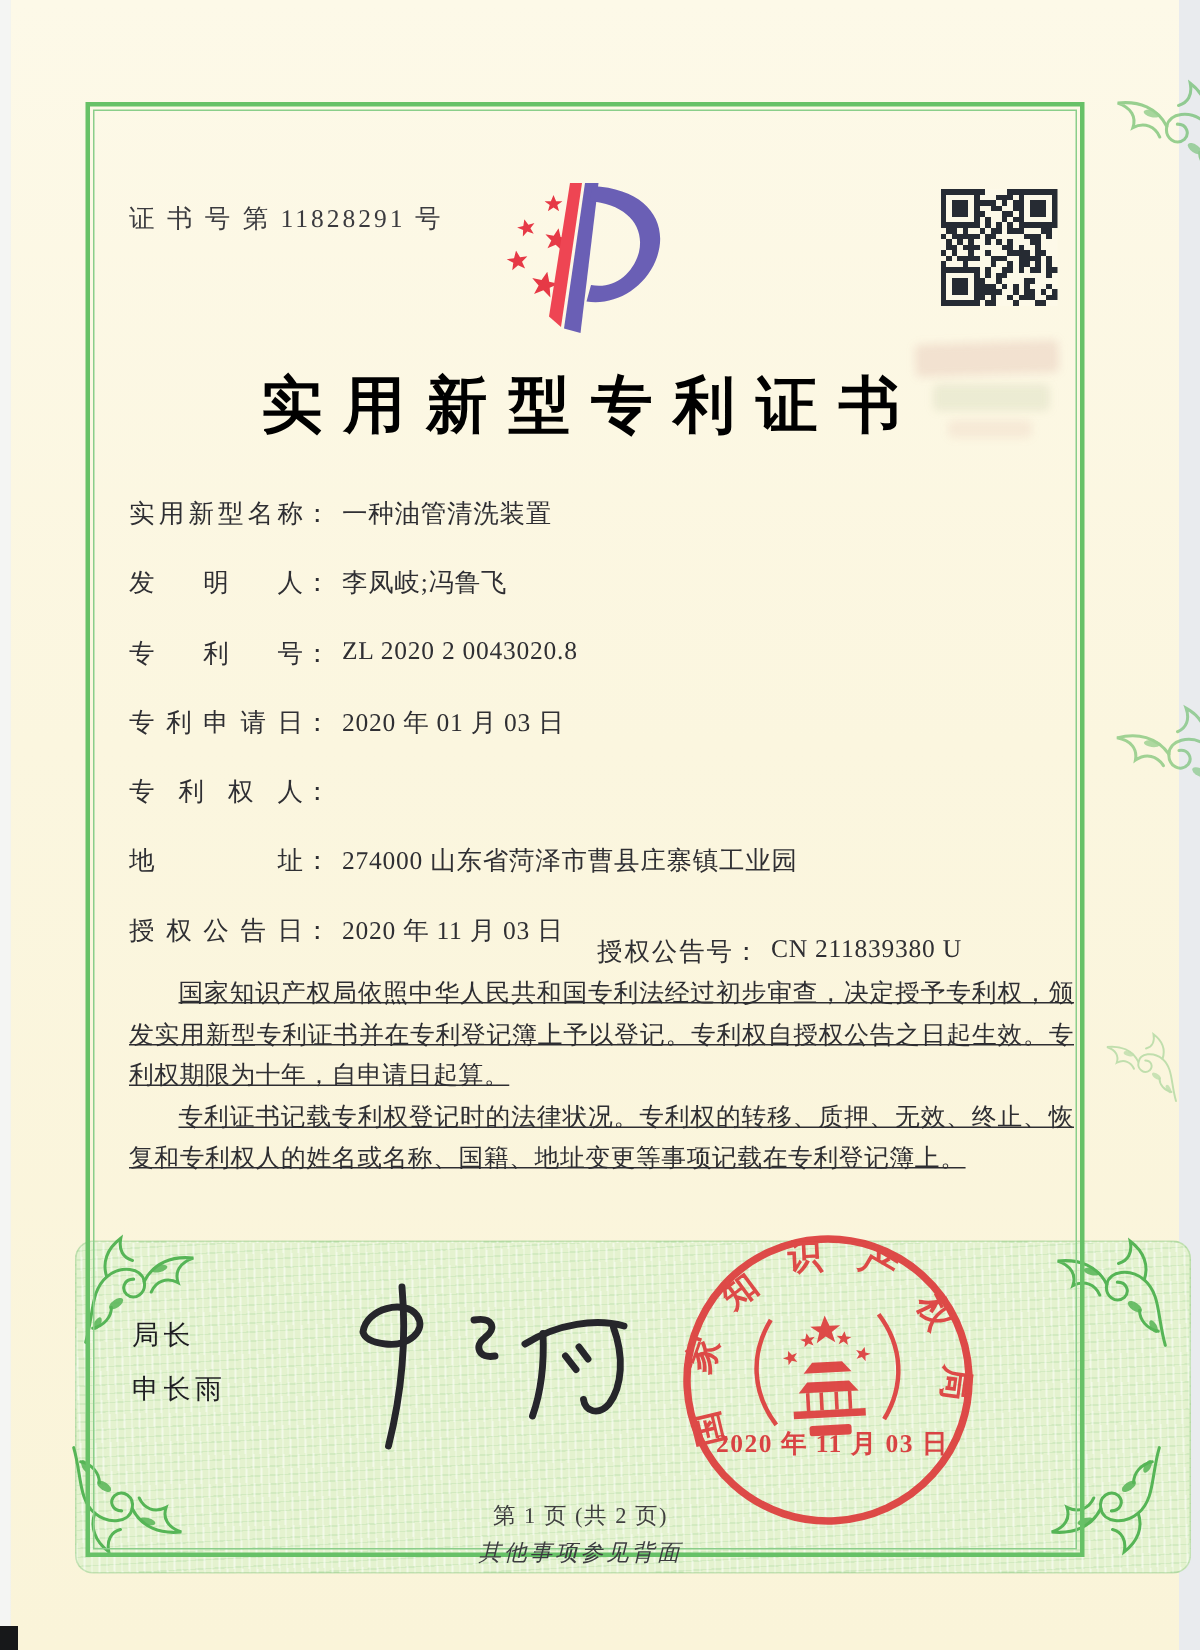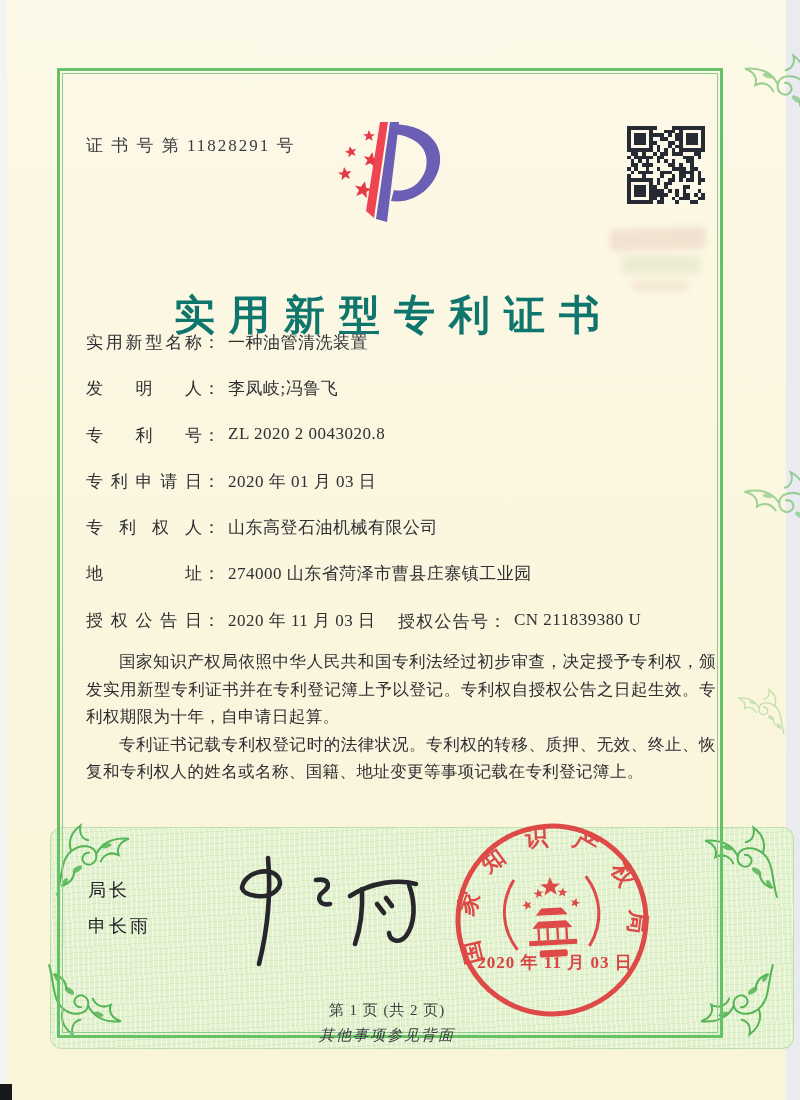--- a/index.html
+++ b/index.html
@@ -16,34 +16,34 @@
   
   .cert-no{position:absolute;left:86px;top:118px;font-size:17px;color:#3b3b3f;letter-spacing:2px;margin-top:16px;}
   .logo{position:absolute;left:333px;top:112px;}
   .qr{position:absolute;left:627px;top:126px;width:78px;height:78px;}
   .ghost{position:absolute;filter:blur(3px);border-radius:4px;}
   .g1{left:610px;top:228px;width:96px;height:22px;background:rgba(195,110,105,.16);transform:rotate(-2deg);}
   .g2{left:622px;top:256px;width:78px;height:18px;background:rgba(140,165,115,.14);}
   .g3{left:632px;top:280px;width:56px;height:12px;background:rgba(195,120,110,.10);}
 
   .title{position:absolute;left:57px;top:243px;width:660px;text-align:center;
-         font-size:41px;font-weight:bold;color:#0f766e;letter-spacing:14px;text-indent:14px;margin-top:45px;}
+         font-size:41px;font-weight:bold;color:#000000;letter-spacing:14px;text-indent:14px;}
 
   
   .fields{position:absolute;left:86px;top:331px;width:630px;font-size:17px;color:#2f2f33;}
   .frow{height:46.3px;display:flex;align-items:flex-start;position:relative;}
   .flabel{display:inline-block;width:116px;text-align:justify;text-align-last:justify;color:#2f2f33;}
   .fcolon{display:inline-block;margin:0 8px 0 1px;}
   .fvalue{letter-spacing:.5px;white-space:nowrap;}
-  .grant{position:absolute;left:312px;top:1px;display:flex;}
+  .grant{position:absolute;left:312px;top:14px;display:flex;}
   .grant .flabel{width:90px;}
 
   
   .bodytext{position:absolute;left:86px;top:648px;width:630px;font-size:16.5px;line-height:27.5px;
-            color:#2e2e32;text-align:justify;letter-spacing:.4px;}
+            color:#2e2e32;text-align:justify;letter-spacing:.4px;text-decoration:underline;}
   .bodytext p{margin:0;text-indent:2em;}
 
   
   .panel{position:absolute;left:50px;top:827px;width:742px;height:220px;border-radius:12px;
          background-color:#e4f2cf;border:1px solid rgba(120,190,110,.35);
          background-image:
            repeating-linear-gradient(88deg, rgba(255,255,255,.55) 0 1px, rgba(255,255,255,0) 1px 5px),
            repeating-linear-gradient(-3deg, rgba(140,200,130,.20) 0 1px, rgba(140,200,130,0) 1px 6px);}
   .flo{position:absolute;width:78px;height:78px;color:#56b556;}
   .flo-tl{left:54px;top:820px;}
@@ -405,21 +405,20 @@
       <span class="fvalue">ZL 2020 2 0043020.8</span>
     </div>
     <div class="frow">
       <span class="flabel">专利申请日</span>
         <span class="fcolon">：</span>
       <span class="fvalue">2020 年 01 月 03 日</span>
     </div>
     <div class="frow">
       <span class="flabel">专利权人</span>
         <span class="fcolon">：</span>
-      <span class="fvalue">山东高登石油机械有限公司</span>
     </div>
     <div class="frow">
       <span class="flabel">地址</span>
         <span class="fcolon">：</span>
       <span class="fvalue">274000  山东省菏泽市曹县庄寨镇工业园</span>
     </div>
     <div class="frow">
       <span class="flabel">授权公告日</span>
         <span class="fcolon">：</span>
       <span class="fvalue">2020 年 11 月 03 日</span>

